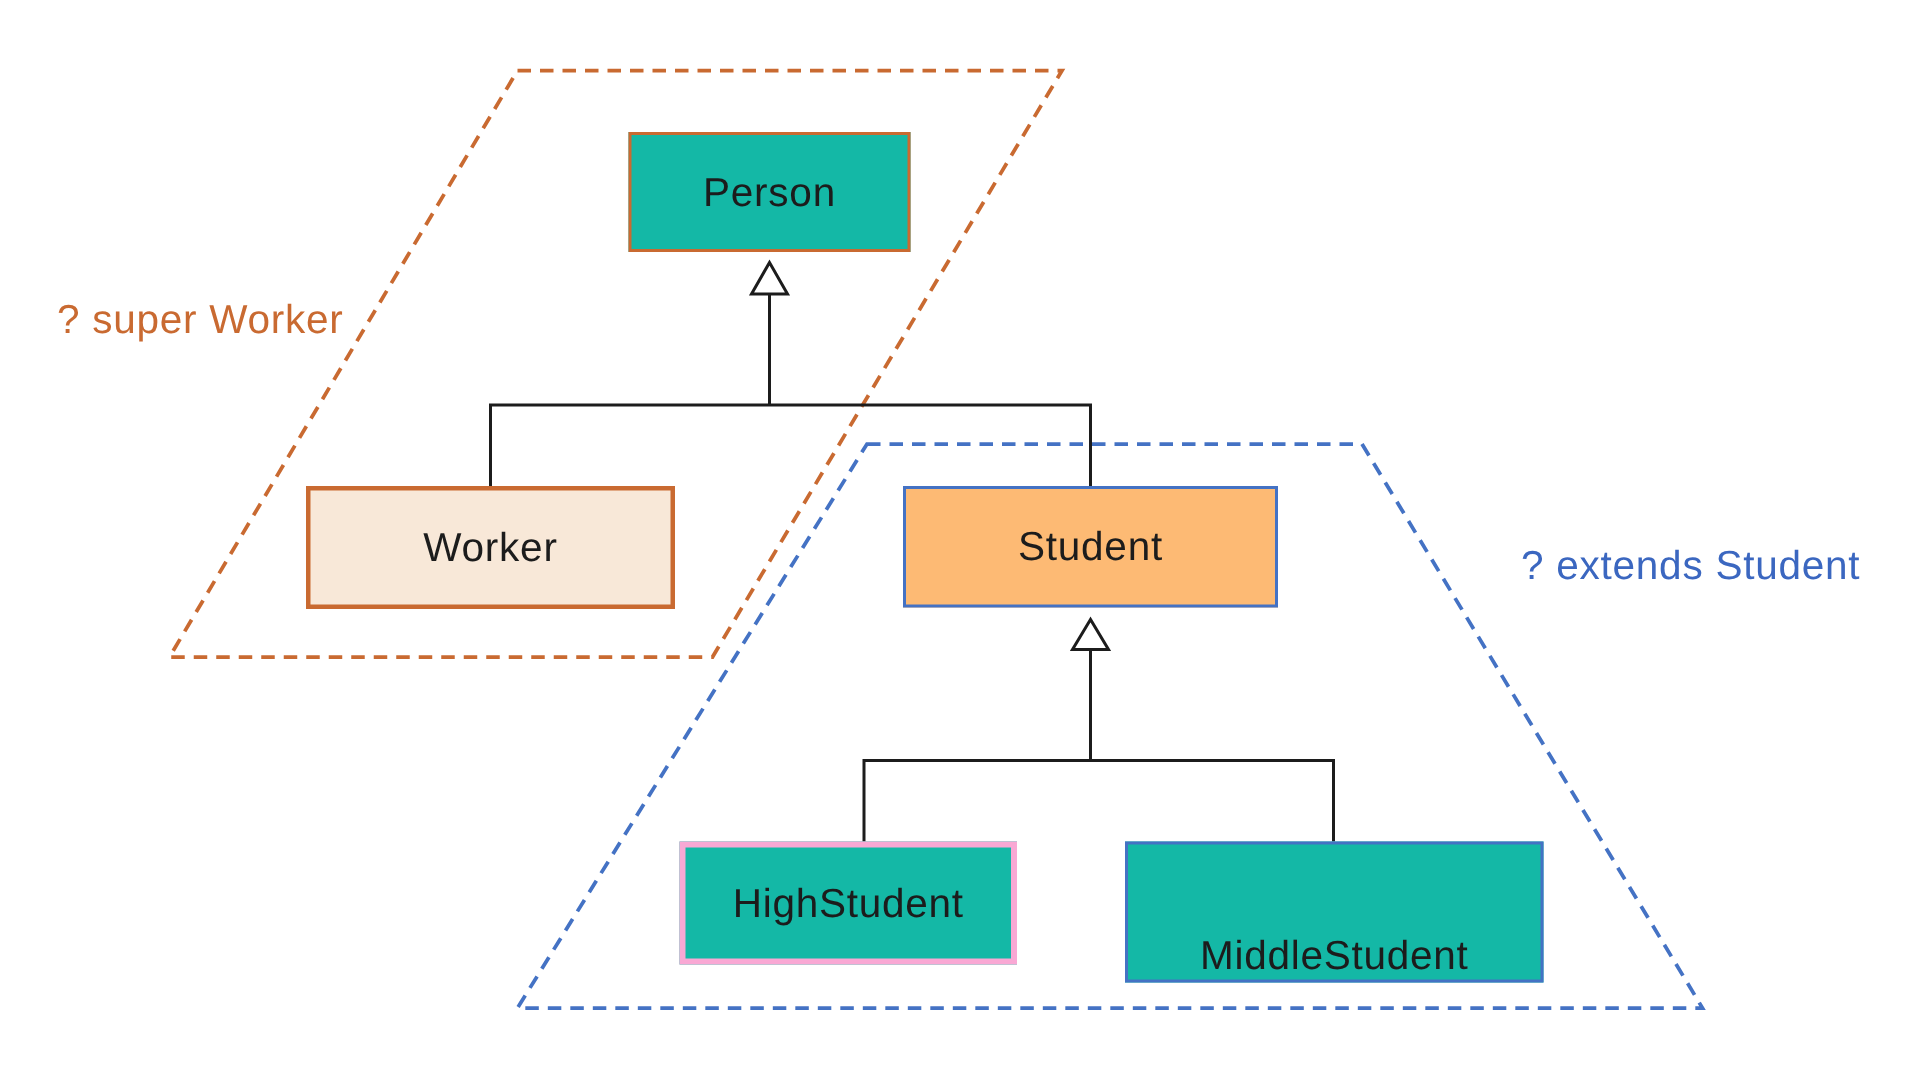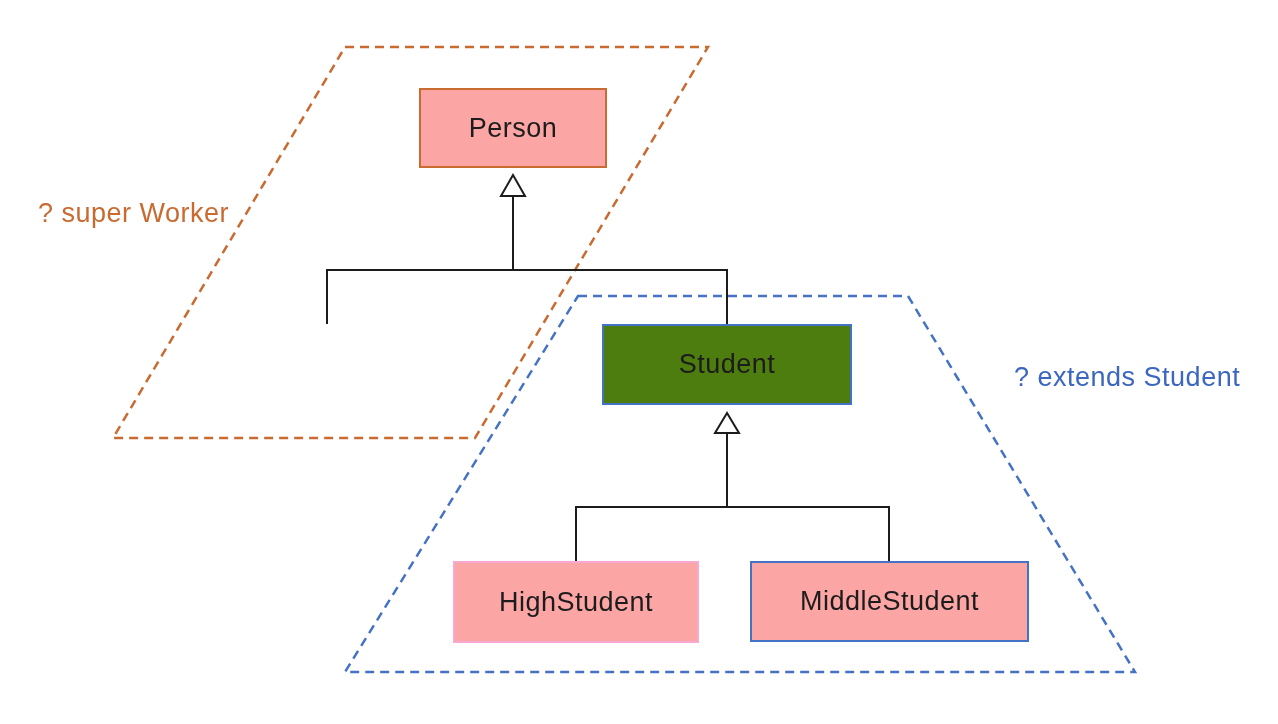--- a/index.html
+++ b/index.html
@@ -25,43 +25,44 @@
   .node {
     position: absolute;
     box-sizing: border-box;
     display: flex;
     align-items: center;
     justify-content: center;
     font-size: 27px;
     font-weight: 400;
     letter-spacing: 0.5px;
     color: #1c1c1c;
-    background: #fca5a5;
+    background: #14b8a6;
   }
   .node-person {
     left: 419px; top: 88px; width: 188px; height: 80px;
     border: 2px solid #c96a31;
   }
   .node-worker {
     left: 204px; top: 324px; width: 246px; height: 82px;
     border: 3px solid #c96a31;
     background: #f8e8d8;
   }
   .node-student {
     left: 602px; top: 324px; width: 250px; height: 81px;
     border: 2px solid #4472c4;
-    background: #4d7c0f;
+    background: #fdba74;
   }
   .node-highstudent {
-    left: 453px; top: 561px; width: 246px; height: 82px;
-    border: 2px solid #f9a8d4;
+    left: 453px; top: 561px; width: 225px; height: 82px;
+    border: 4px solid #f9a8d4;
   }
   .node-middlestudent {
-    left: 750px; top: 561px; width: 279px; height: 81px;
+    left: 750px; top: 561px; width: 279px; height: 94px;
     border: 2px solid #4472c4;
+    align-items: flex-end;
   }
   .region-label {
     position: absolute;
     font-size: 27px;
     letter-spacing: 0.5px;
     white-space: nowrap;
     margin-left: 32px;
   }
   .label-super-worker {
     left: 6px; top: 198px;
@@ -90,20 +91,23 @@
 
     <polyline points="576,561 576,507 889,507 889,561" fill="none" stroke="#1c1c1c" stroke-width="2"></polyline>
     <line x1="727" y1="507" x2="727" y2="433" stroke="#1c1c1c" stroke-width="2"></line>
     <polygon points="727,413 715,433 739,433" fill="#ffffff" stroke="#1c1c1c" stroke-width="2" stroke-linejoin="miter"></polygon>
   </svg>
 
   <div class="node node-person">
     <span>Person</span>
   </div>
 
+  <div class="node node-worker">
+    <span>Worker</span>
+  </div>
 
   <div class="node node-student">
     <span>Student</span>
   </div>
 
   <div class="node node-highstudent">
     <span>HighStudent</span>
   </div>
 
   <div class="node node-middlestudent">

